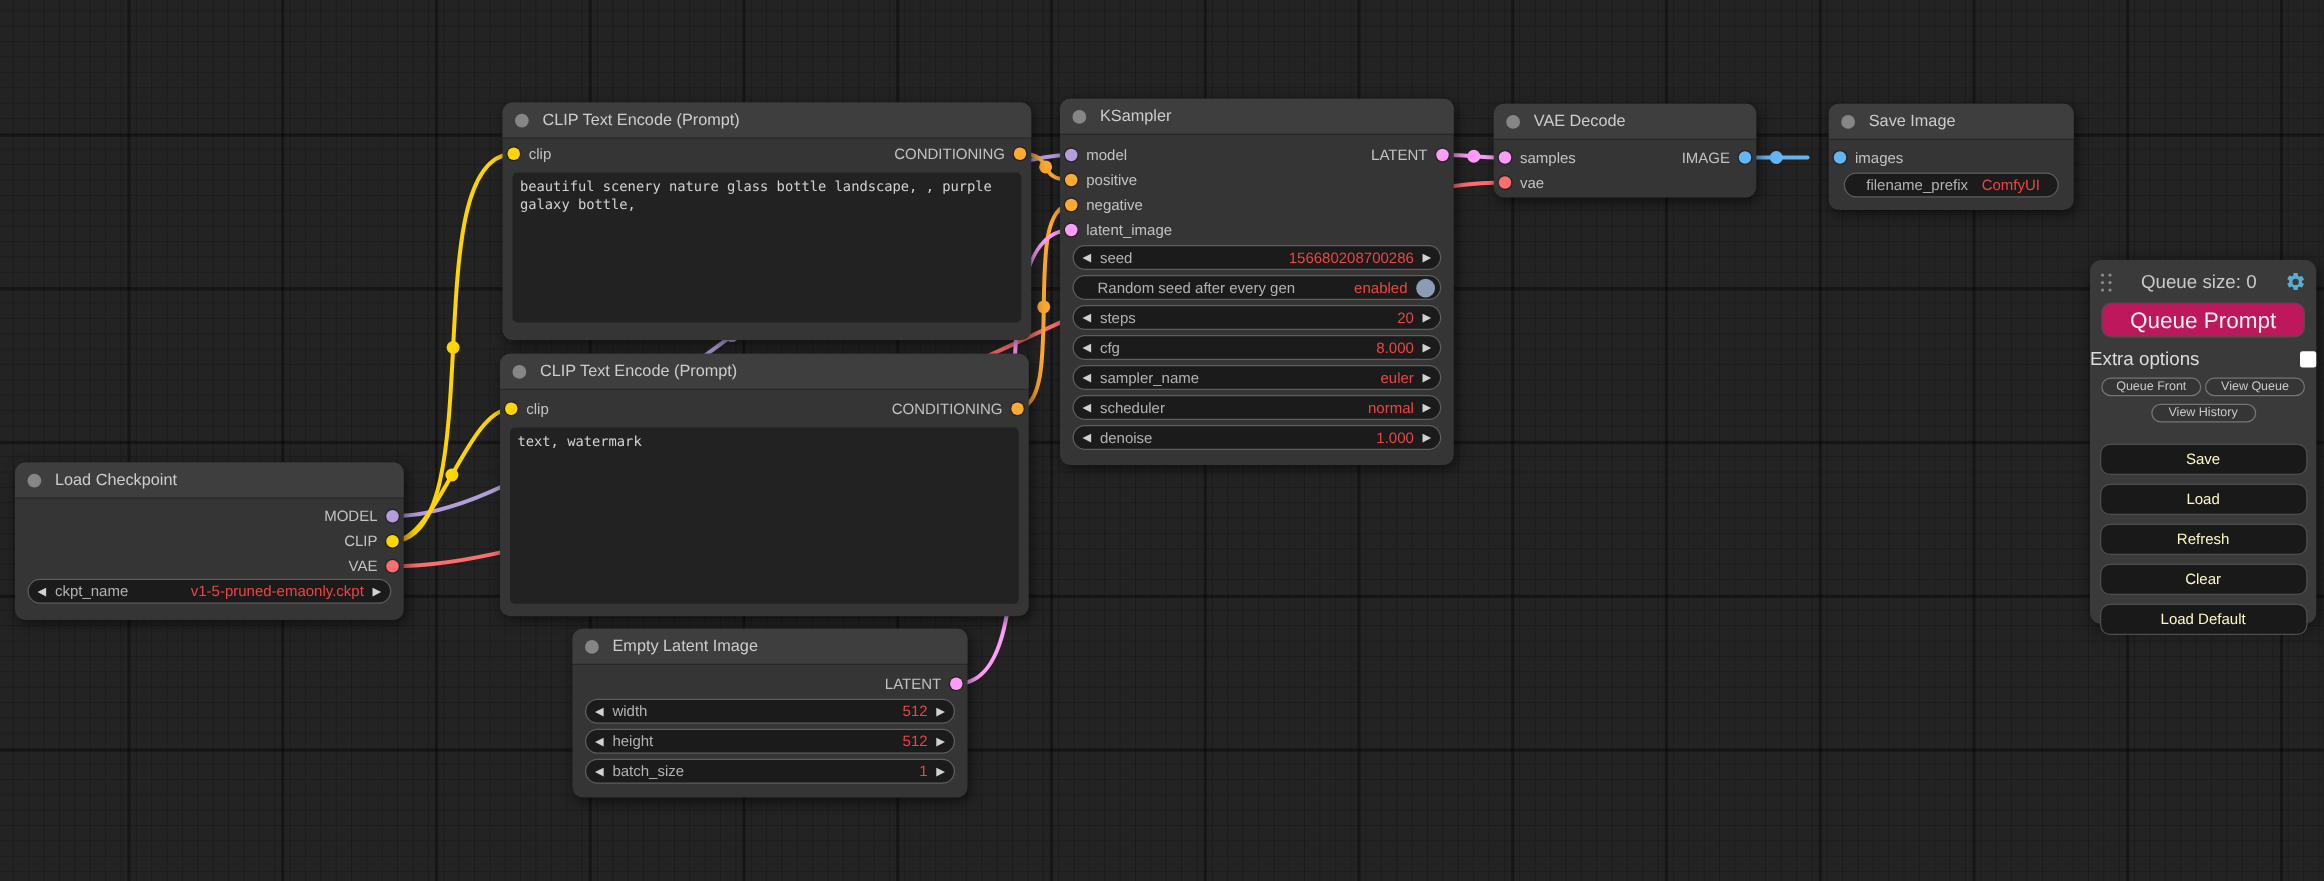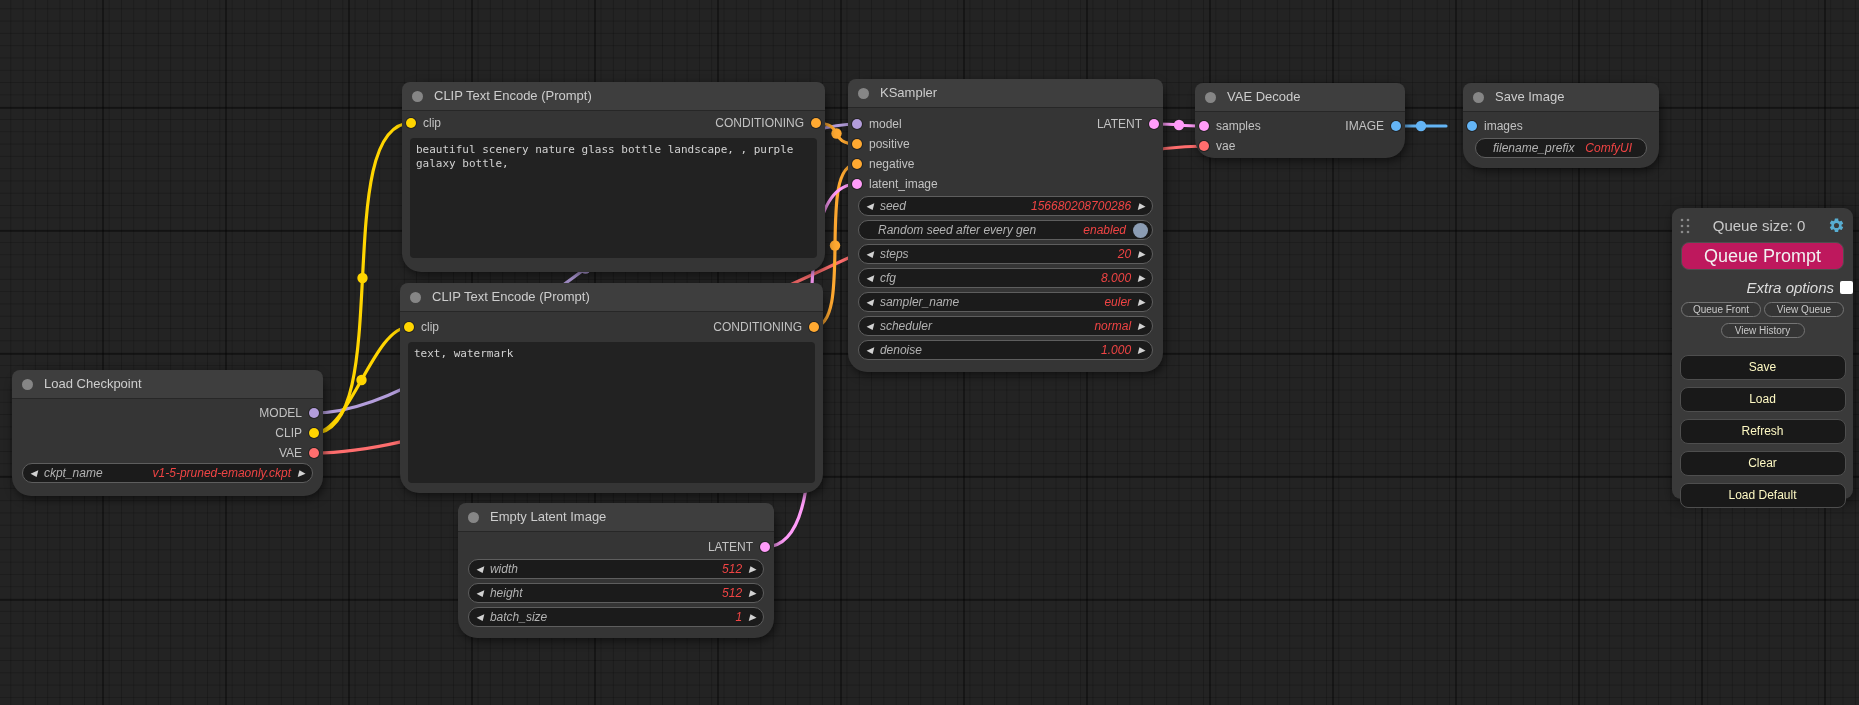--- a/index.html
+++ b/index.html
@@ -7,48 +7,48 @@
     background-color:#232323;
     background-image:
       linear-gradient(rgba(0,0,0,.38) 0 2px, transparent 2px),
       linear-gradient(90deg, rgba(0,0,0,.38) 0 2px, transparent 2px),
       linear-gradient(rgba(0,0,0,.20) 0 1px, transparent 1px),
       linear-gradient(90deg, rgba(0,0,0,.20) 0 1px, transparent 1px);
     background-size:123px 123px,123px 123px,12.3px 12.3px,12.3px 12.3px;
     background-position:-21px -16px,-21px -16px,-2px -4px,-2px -4px;
     font-family:"Liberation Sans",sans-serif;}
   #wires{position:absolute;left:0;top:0;z-index:1;}
-  .node{position:absolute;z-index:2;background:#353535;border-radius:19px;
+  .node{position:absolute;z-index:2;background:#353535;border-radius:8px;
     box-shadow:2px 3px 10px rgba(0,0,0,.55);color:#c8c8c8;}
   .node-title{height:28px;line-height:28px;background:#3e3e3e;border-radius:8px 8px 0 0;
     padding-left:32px;font-size:13px;color:#cdcdcd;position:relative;
     box-shadow:0 1px 0 rgba(0,0,0,.25);white-space:nowrap;}
   .collapse-dot{position:absolute;left:10px;top:8.5px;width:11px;height:11px;border-radius:50%;background:#868686;}
   .port-row{height:20px;position:relative;font-size:12px;line-height:20px;color:#c2c2c2;}
   .pdot{position:absolute;top:5px;width:10px;height:10px;border-radius:50%;background:#999;
     box-shadow:0 0 0 1px rgba(20,20,20,.55);}
   .pdot.in{left:4px;} .pdot.out{right:4px;}
   .in-label{position:absolute;left:21px;} .out-label{position:absolute;right:21px;}
   .widget{display:flex;align-items:center;height:20px;margin:0 10px 4px;padding:0 7px;
-    background:#1b1b1b;border:1px solid #5e5e5e;border-radius:10px;font-size:12px;box-sizing:border-box;font-style:italic;}
+    background:#1b1b1b;border:1px solid #5e5e5e;border-radius:10px;font-size:12px;box-sizing:border-box;}
   .arrow{color:#d2d2d2;font-size:9px;line-height:20px;}
   .wlabel{color:#b2b2b2;margin-left:7px;white-space:nowrap;}
   .wvalue{margin-left:auto;margin-right:7px;color:#ef4444;white-space:nowrap;}
   .toggle-circle{width:15px;height:15px;border-radius:50%;background:#8b9cb3;margin-right:-3px;}
   .prompt-box{margin:5px 8px 0;background:#222;border-radius:4px;
     font-family:"DejaVu Sans Mono",monospace;font-size:11px;line-height:14px;color:#d2d2d2;
     padding:5px 6px;white-space:pre-wrap;word-break:break-word;box-sizing:border-box;overflow:hidden;}
   .queue-panel{position:absolute;left:1672px;top:208px;width:181px;height:291px;z-index:3;
     background:#3a3a3a;border-radius:9px;box-shadow:2px 4px 14px rgba(0,0,0,.55);}
   .qp-header{display:flex;align-items:center;padding:9px 8px 0 8px;}
   .qp-title{flex:1;text-align:center;font-size:15px;color:#c9c9c9;}
   .qp-main-btn{margin:8px auto 0;width:161px;height:26px;background:#be185d;border:1px solid #4e4e4e;
     border-radius:8px;color:#f1f1f1;font-size:18px;text-align:center;line-height:26px;cursor:pointer;}
-  .qp-extra{margin-top:9px;display:flex;justify-content:flex-end;align-items:center;gap:6px;
-    font-size:15px;color:#dcdcdc;font-style:italic;}
+  .qp-extra{margin-top:9px;display:flex;justify-content:space-between;align-items:center;gap:6px;
+    font-size:15px;color:#dcdcdc;}
   .qp-check{width:13px;height:13px;background:#ffffff;border-radius:2px;}
   .qp-pills{display:flex;gap:3px;margin:6px 9px 0;}
   .qp-pill{flex:1;height:13px;border:1px solid #747474;border-radius:8px;background:#353535;
     font-size:10px;color:#c9c9c9;text-align:center;line-height:13px;cursor:pointer;white-space:nowrap;}
   .qp-hist{margin:6px auto 0;width:82px;flex:none;display:block;}
   .qp-btn{margin:7px auto 0;width:164px;height:23px;background:#191919;border:1px solid #4e4e4e;
     border-radius:8px;color:#fef9c3;font-size:12px;text-align:center;line-height:23px;cursor:pointer;}
   .qp-btn.first{margin-top:17px;}
 </style>
 </head>

